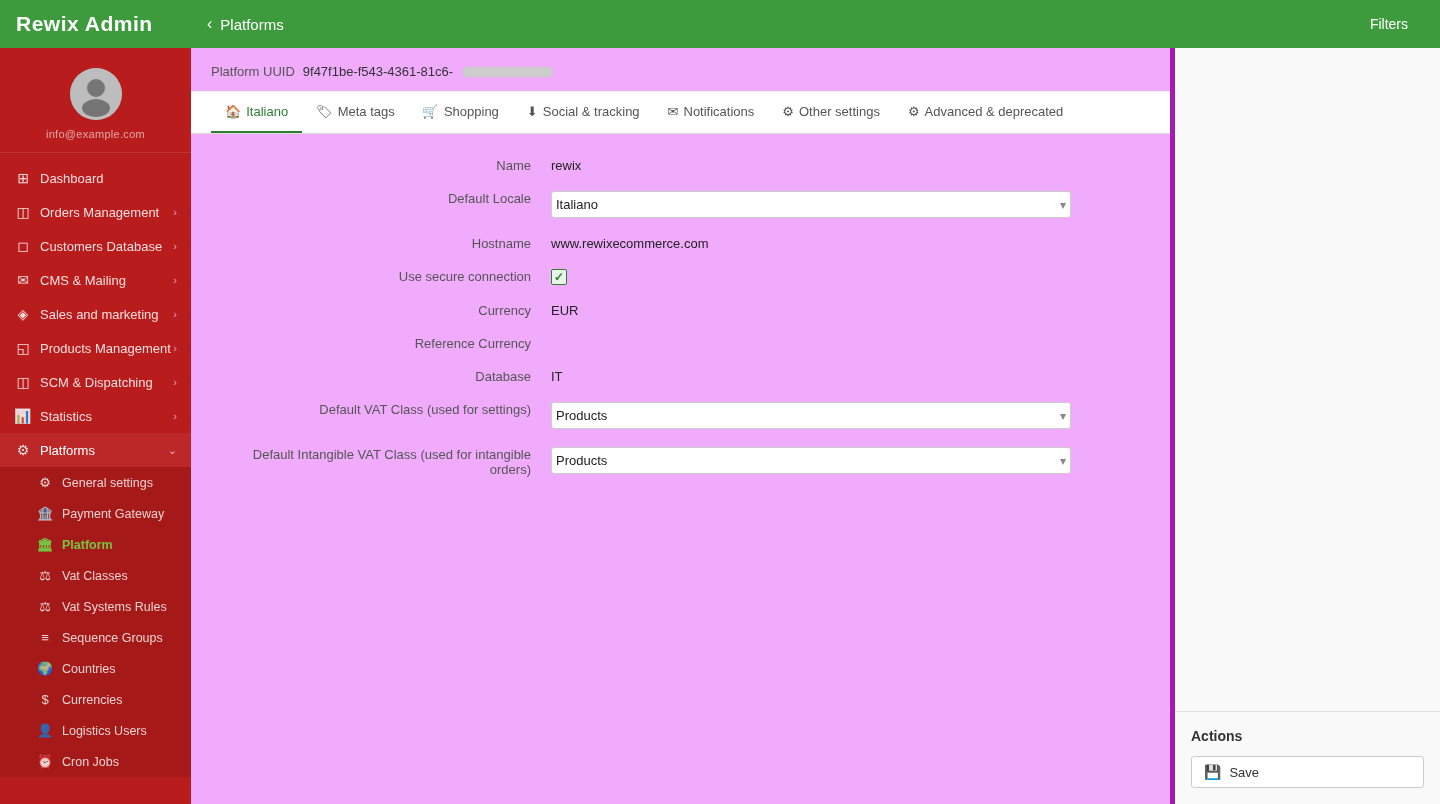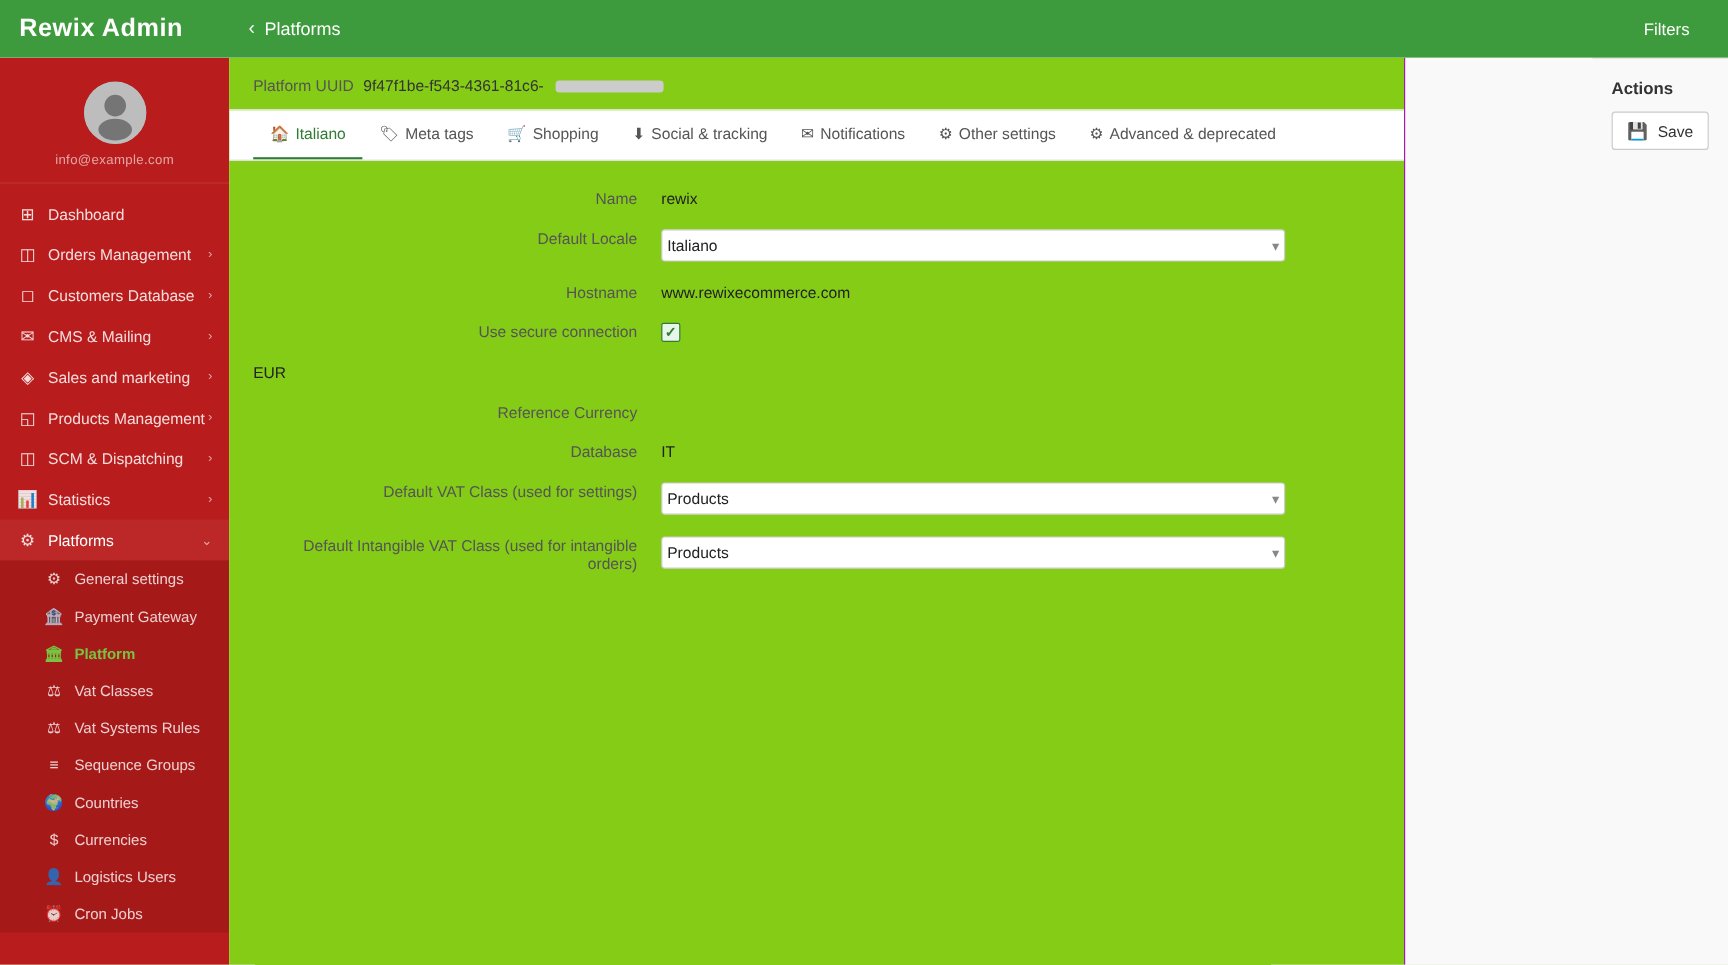--- a/index.html
+++ b/index.html
@@ -129,21 +129,21 @@
       margin-right: 8px;
       font-size: 13px;
       flex-shrink: 0;
       text-align: center;
     }
 
     
     .content-area {
       flex: 1;
       overflow-y: auto;
-      background: #84cc16;
+      background: #f0abfc;
       display: flex;
       flex-direction: column;
     }
 
     .platform-uuid-bar {
       padding: 16px 20px 12px;
       font-size: 13px;
       color: #333;
       border-bottom: 1px solid #eee;
       display: flex;
@@ -234,23 +234,23 @@
       justify-content: center;
       border-radius: 2px;
     }
     .form-checkbox .check { color: #2e7d32; font-size: 12px; font-weight: bold; }
 
     
     .right-panel {
       width: 270px;
       flex-shrink: 0;
       background: #f9f9f9;
-      border-left: 1px solid #a21caf;
-      display: flex;
-      flex-direction: row;
+      border-left: 5px solid #a21caf;
+      display: flex;
+      flex-direction: column;
     }
     .right-panel-top { flex: 1; }
     .actions-section {
       padding: 16px;
       border-top: 1px solid #e0e0e0;
     }
     .actions-title {
       font-size: 14px;
       font-weight: 600;
       color: #333;
@@ -485,20 +485,21 @@
       <div class="form-row">
         <div class="form-label">Use secure connection</div>
         <div class="form-value">
           <div class="form-checkbox">
             <span class="check">✓</span>
           </div>
         </div>
       </div>
 
       <div class="form-row">
+        <div class="form-label">Currency</div>
         <div class="form-value">EUR</div>
       </div>
 
       <div class="form-row">
         <div class="form-label">Reference Currency</div>
         <div class="form-value"></div>
       </div>
 
       <div class="form-row">
         <div class="form-label">Database</div>

